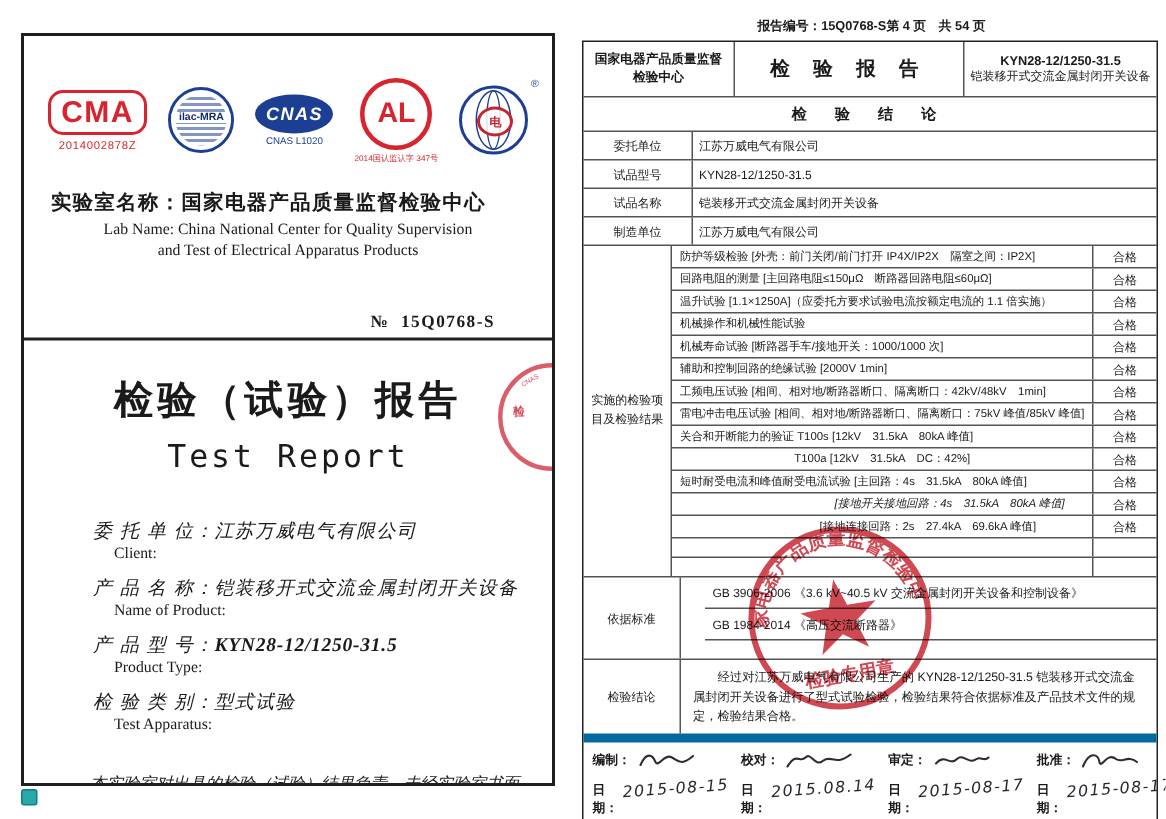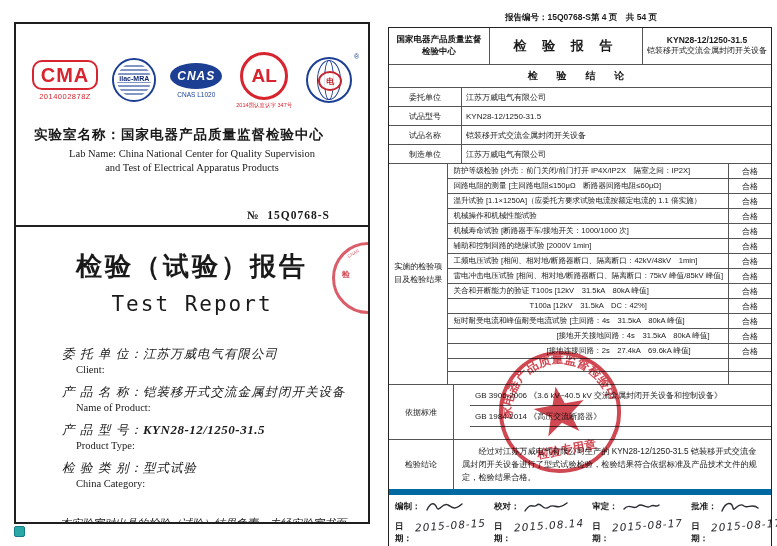--- a/index.html
+++ b/index.html
@@ -72,21 +72,21 @@
   .val-col{flex:1;font-size:8px;}
   .tests-block{display:flex;border-top:1px solid #555;}
   .tests-label{width:64px;border-right:1px solid #555;display:flex;align-items:center;justify-content:center;
     text-align:center;font-size:8px;line-height:1.6;padding:2px;}
   .tests-rows{flex:1;display:flex;flex-direction:column;}
   .t-row{display:flex;border-top:1px solid #555;height:14px;}
   .t-row:first-child{border-top:none;}
   .t-row.short{height:12px;}
   .t-text{flex:1;padding:0 5px;display:flex;align-items:center;font-size:7.6px;white-space:nowrap;overflow:hidden;}
   .t-text.center{justify-content:center;}
-  .t-text.mid{padding-left:108px;}
+  .t-text.mid{padding-left:108px;font-style:italic;}
   .t-text.mid2{padding-left:98px;}
   .t-res{width:42px;border-left:1px solid #555;display:flex;align-items:center;justify-content:center;font-size:8px;}
   .std-block{display:flex;border-top:1px solid #555;}
   .std-label{width:64px;border-right:1px solid #555;display:flex;align-items:center;justify-content:center;font-size:8px;}
   .std-rows{flex:1;display:flex;flex-direction:column;}
   .std-row{border-top:1px solid #555;height:20px;display:flex;align-items:center;padding:0 5px;font-size:8px;white-space:nowrap;margin-left:16px;}
   .std-row:first-child{border-top:none;}
   .std-row.empty{height:12px;}
   .concl-block{display:flex;border-top:1px solid #555;}
   .concl-label{width:64px;border-right:1px solid #555;display:flex;align-items:center;justify-content:center;font-size:8px;}
@@ -160,21 +160,21 @@
     <div class="field">
       <div class="f-cn"><span>产 品 名 称：</span><span class="f-val">铠装移开式交流金属封闭开关设备</span></div>
       <div class="f-en">Name of Product:</div>
     </div>
     <div class="field">
       <div class="f-cn"><span>产 品 型 号：</span><span class="f-val f-val-latin">KYN28-12/1250-31.5</span></div>
       <div class="f-en">Product Type:</div>
     </div>
     <div class="field">
       <div class="f-cn"><span>检 验 类 别：</span><span class="f-val">型式试验</span></div>
-      <div class="f-en">China Category:</div>
+      <div class="f-en">Test Apparatus:</div>
     </div>
   </div>
 
   <div class="disclaimer-cn">本实验室对出具的检验（试验）结果负责，未经实验室书面同意，不得部分地复制本报告。</div>
 
   <div class="left-stamp">
     <div class="ls-txt">检验</div>
     <div class="ls-mini">CNAS</div>
   </div>
 </div>

